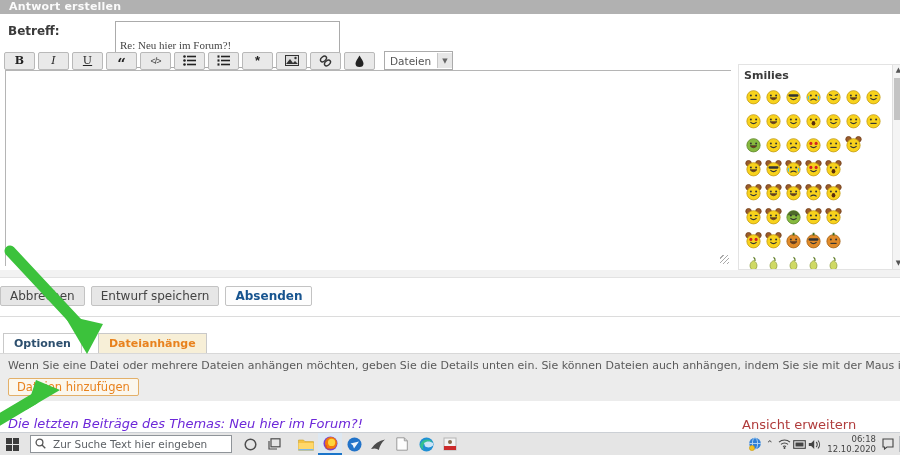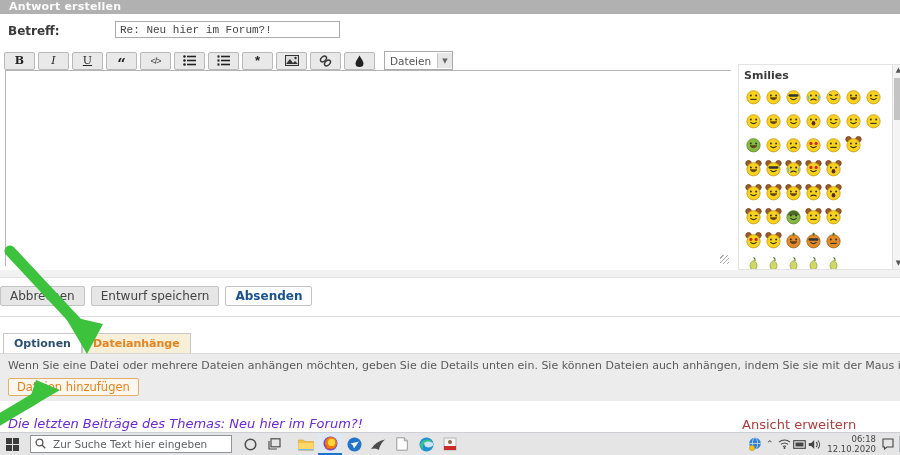--- a/index.html
+++ b/index.html
@@ -7,21 +7,21 @@
        font-family:"DejaVu Sans","Liberation Sans",sans-serif;font-size:11px;color:#333;position:relative;}
   .abs{position:absolute;}
 
   
   .cat-header{left:0;top:0;width:900px;height:14px;background:#b1b1b1;color:#fbfbfb;
               font-weight:bold;font-size:11px;line-height:14px;padding-left:9px;letter-spacing:.2px;box-sizing:border-box;}
 
   
   .subject-label{left:8px;top:24px;font-weight:bold;font-size:12px;color:#3a3a3a;}
   .subject-input{left:115px;top:21px;width:215px;height:15px;border:1px solid #ababab;font-size:11px;color:#444;
-                 padding:0 4px;font-family:Liberation Mono, monospace;background:#fff;}
+                 padding:15px 4px;font-family:Liberation Serif, serif;background:#fff;}
 
   
   .toolbar{left:4px;top:51px;display:flex;align-items:center;}
   .tb{width:31px;height:18px;margin-right:3px;background:#e9e9e9;border:1px solid #b9b9b9;border-radius:2px;
       display:inline-flex;align-items:center;justify-content:center;font-size:11px;color:#222;padding:0;cursor:pointer;}
   .tb svg{display:block;}
   .g-b{font-weight:bold;font-family:"DejaVu Serif",serif;}
   .g-i{font-style:italic;font-family:"DejaVu Serif",serif;}
   .g-u{text-decoration:underline;font-family:"DejaVu Serif",serif;}
   .g-q{font-family:"DejaVu Serif",serif;font-weight:bold;font-size:15px;line-height:8px;padding-top:7px;}
@@ -51,21 +51,21 @@
 
   
   .strip{left:0;top:270px;width:900px;height:7px;background:#f2f2f2;border-bottom:1px solid #e2e2e2;}
   .actions{left:0;top:286px;width:900px;display:flex;justify-content:flex-start;gap:6px;}
   .btn{height:20px;padding:0 9px;font-size:12px;border:1px solid #c3c3c3;border-radius:2px;background:#e6e6e6;
        color:#444;font-family:inherit;cursor:pointer;}
   .btn.primary{background:#fdfdfd;color:#17548f;font-weight:bold;}
   .rule{left:0;top:316px;width:900px;height:1px;background:#dcdcdc;}
 
   
-  .tabs{left:3px;top:333px;display:flex;gap:0;}
+  .tabs{left:3px;top:333px;display:flex;gap:16px;}
   .tab{padding:3px 10px 4px;font-size:11px;font-weight:bold;border:1px solid #c9c9c9;border-bottom:none;cursor:pointer;}
   .tab.options{background:#fff;color:#2d4f6e;}
   .tab.attach{background:#f7efd7;color:#e8821e;}
   .att-panel{left:0;top:353px;width:900px;height:48px;background:#ececec;border-top:1px solid #d8d8d8;box-sizing:border-box;}
   .att-hint{position:absolute;left:8px;top:5px;font-size:11px;color:#5a5a5a;white-space:nowrap;}
   .att-add{position:absolute;left:8px;top:24px;height:18px;padding:0 8px;font-size:11.5px;color:#e8821e;
            background:#fbf7ee;border:1px solid #e3b069;border-radius:2px;font-family:inherit;cursor:pointer;}
 
   
   .red-left{left:8px;top:416px;font-size:13px;color:#6d28d9;white-space:nowrap;font-style:italic;}

